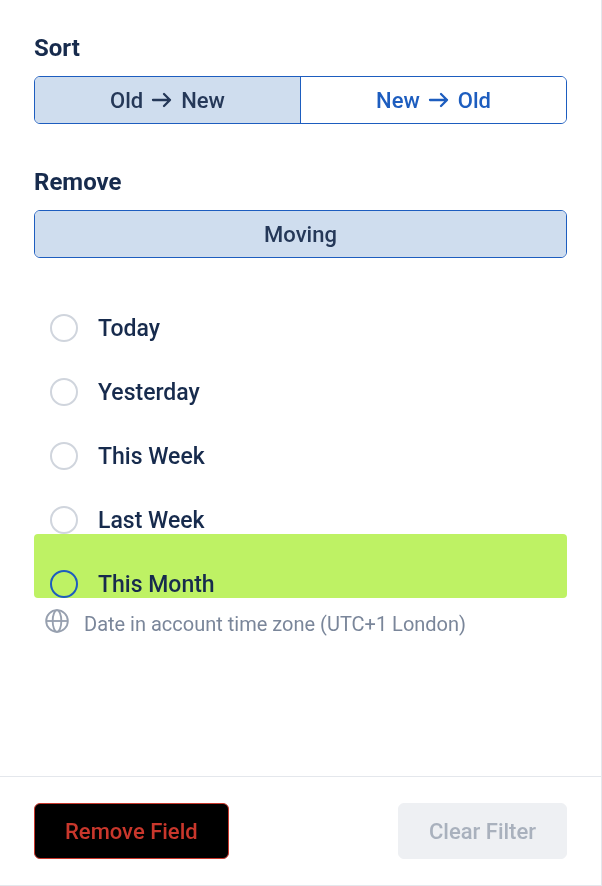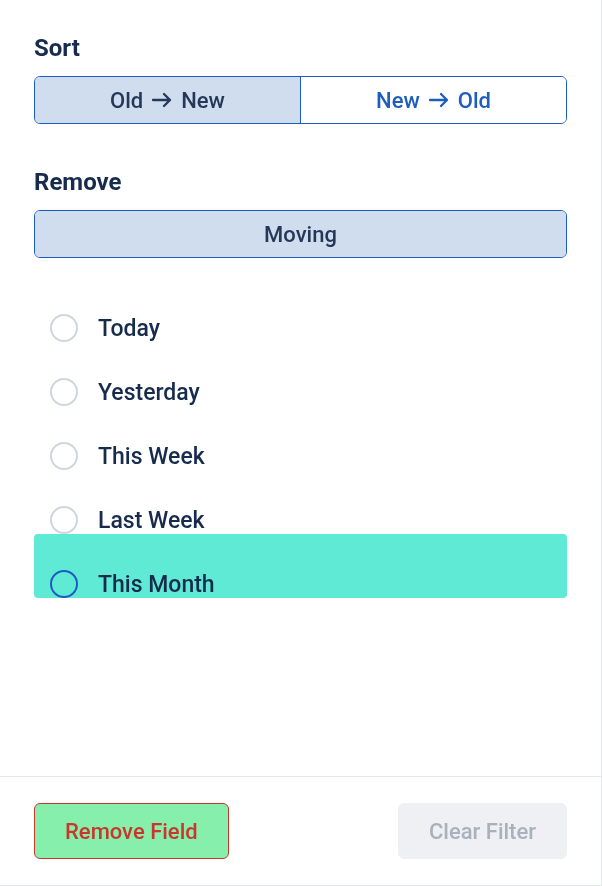--- a/index.html
+++ b/index.html
@@ -67,21 +67,21 @@
     }
     .radio-row {
       display: flex;
       align-items: flex-end;
       height: 64px;
       padding-left: 16px;
       cursor: pointer;
       border-radius: 4px;
     }
     .radio-row.selected {
-      background: #5eead4;
+      background: #bef264;
     }
     .radio-circle {
       width: 28px;
       height: 28px;
       border-radius: 50%;
       border: 2px solid #D0D5DD;
       margin-right: 20px;
       flex-shrink: 0;
     }
     .radio-row.selected .radio-circle {
@@ -117,21 +117,21 @@
       display: flex;
       align-items: center;
       justify-content: center;
       padding: 0 30px;
       cursor: pointer;
       user-select: none;
     }
     .btn-danger {
       border: 1.5px solid #C9372C;
       color: #C9372C;
-      background: #86efac;
+      background: #000000;
     }
     .btn-muted {
       background: #EEF0F3;
       color: #A9B1BD;
       border: 1.5px solid #EEF0F3;
       cursor: default;
       text-align: center;
     }
   </style>
 </head>
@@ -181,20 +181,30 @@
     <div class="radio-row">
       <div class="radio-circle"></div>
       <div class="radio-label">Last Week</div>
     </div>
     <div class="radio-row selected">
       <div class="radio-circle"></div>
       <div class="radio-label">This Month</div>
     </div>
   </div>
 
+  <div class="tz-row">
+    <span>
+      <svg width="26" height="26" viewBox="0 0 24 24" fill="none" stroke="#97A0AF" stroke-width="1.7">
+        <circle cx="12" cy="12" r="10"></circle>
+        <ellipse cx="12" cy="12" rx="4" ry="10"></ellipse>
+        <line x1="2" y1="12" x2="22" y2="12"></line>
+      </svg>
+    </span>
+    <span>Date in account time zone (UTC+1 London)</span>
+  </div>
 </div>
 
 <div class="footer">
   <div class="btn btn-danger">
     <span>Remove Field</span>
   </div>
   <div class="btn btn-muted">
     <span>Clear Filter</span>
   </div>
 </div>

